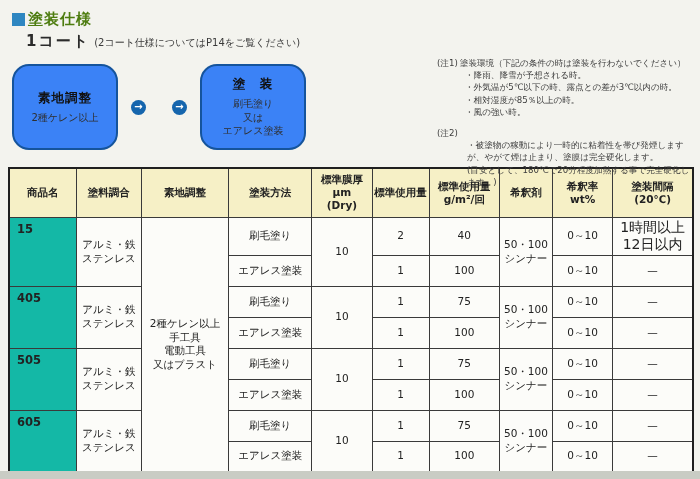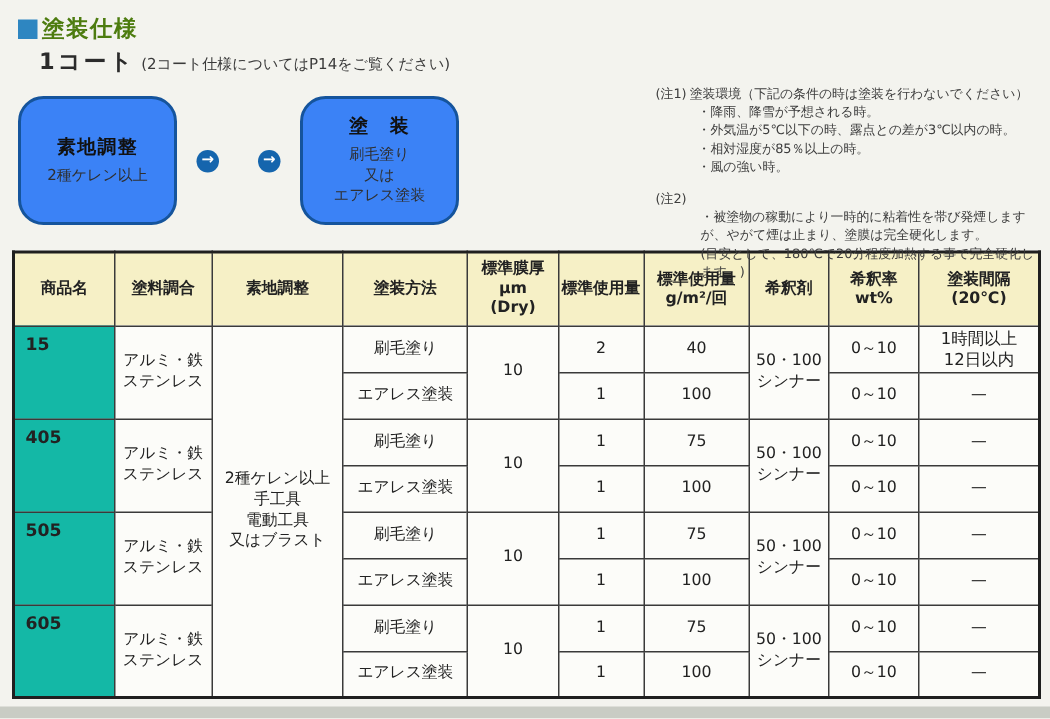--- a/index.html
+++ b/index.html
@@ -51,21 +51,21 @@
     height:49px; text-align:center; vertical-align:middle; line-height:1.25; padding:2px 1px;
   }
   td {
     font-size:10.5px; color:#222; text-align:center; vertical-align:middle;
     height:31px; line-height:1.3; padding:1px 2px; background:#fcfcf9;
   }
   td.name {
     background:#14b8a6; text-align:left; vertical-align:top;
     padding:4px 0 0 7px; font-weight:bold; font-size:11.5px;
   }
-  td.interval-sm { font-size:11px; line-height:1.25; }
+  td.interval-sm { font-size:14px; line-height:1.25; }
   .bottom-strip { position:absolute; left:0; bottom:0; width:700px; height:8px; background:#c9ccc4; }
 </style>
 </head>
 <body>
 
 <div class="top-section">
   <div class="title-row">
     <span class="sq"></span>
     <h1>塗装仕様</h1>
   </div>

